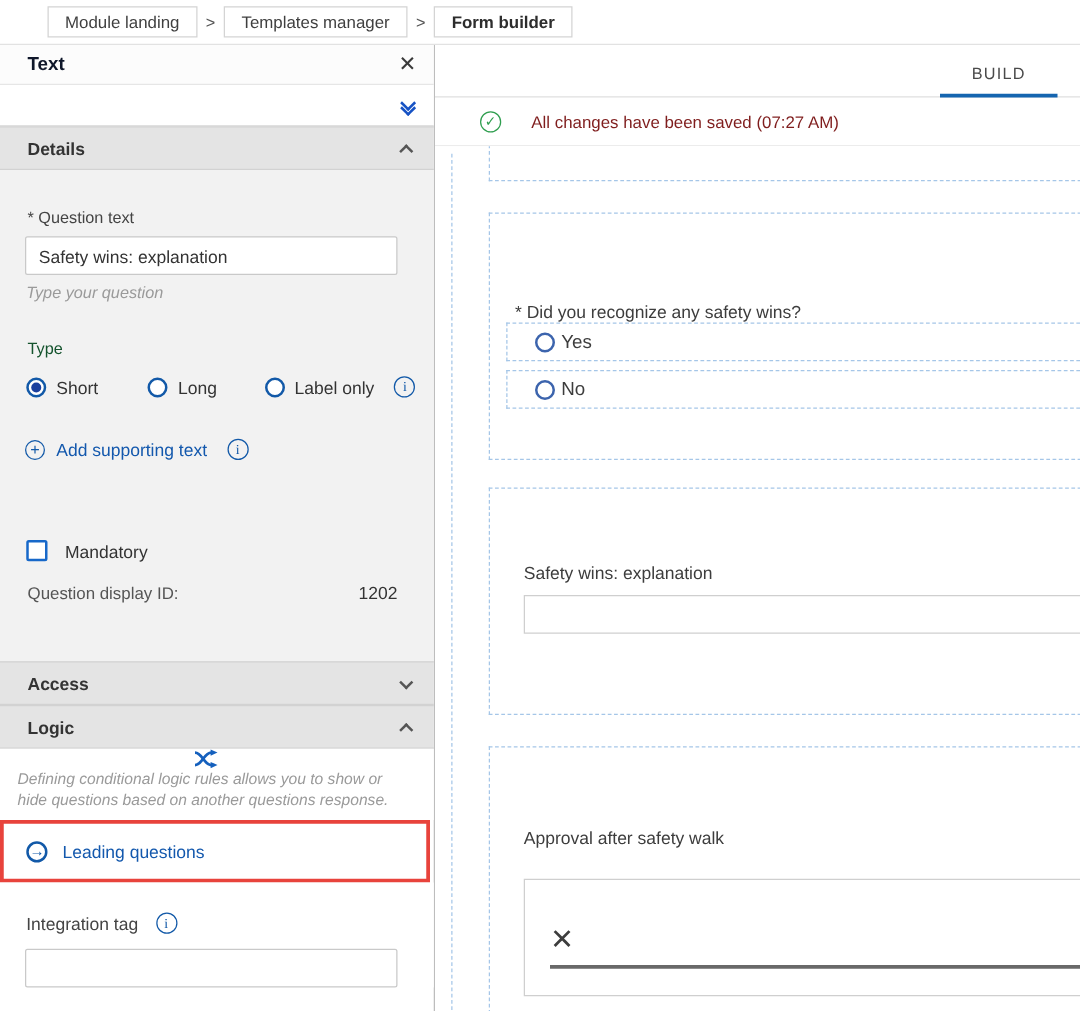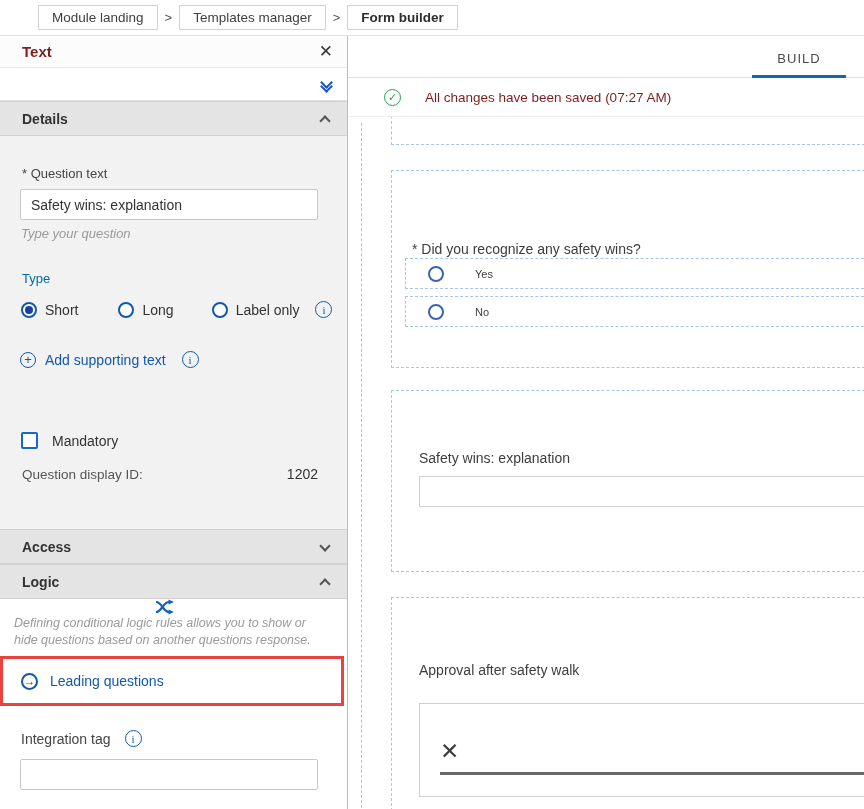--- a/index.html
+++ b/index.html
@@ -10,38 +10,38 @@
   .breadcrumb { position:absolute; left:16px; top:0; width:864px; height:35px; background:#fff; display:flex; align-items:center; padding-left:22px; }
   .crumb { border:1px solid #d4d4d4; background:#fff; padding:4px 13px; font-size:13.5px; color:#3f3f3f; white-space:nowrap; cursor:pointer; }
   .crumb.active { font-weight:bold; color:#2d2d2d; }
   .crumb-sep { margin:0 7px; color:#555; font-size:13px; }
 
   .top-divider { position:absolute; left:0; top:35px; width:864px; height:1px; background:#e2e2e2; }
 
   
   .panel { position:absolute; left:0; top:36px; width:348px; height:773px; background:#fff; border-right:1px solid #bdbdbd; }
   .panel-header { height:32px; background:#fcfcfc; border-bottom:1px solid #e6e6e6; display:flex; align-items:center; padding:0 14px 0 22px; }
-  .panel-title { font-size:15px; font-weight:bold; color:#7f1d1d; flex:1; }
+  .panel-title { font-size:15px; font-weight:bold; color:#0f172a; flex:1; }
   .close-icon { font-size:17px; color:#3a3a3a; cursor:pointer; line-height:1; }
   .collapse-row { height:33px; background:#fff; border-bottom:1px solid #e0e0e0; display:flex; align-items:center; justify-content:flex-end; padding-right:16px; }
   .dbl-chev { display:flex; flex-direction:column; cursor:pointer; }
   .dbl-chev span { width:9px; height:9px; border-right:2px solid #1652c4; border-bottom:2px solid #1652c4; transform:rotate(45deg); margin-top:-5px; }
   .dbl-chev span:first-child { margin-top:0; }
 
   .section-header { height:35px; background:#e4e4e4; border-top:1px solid #d2d2d2; border-bottom:1px solid #d2d2d2; display:flex; align-items:center; padding:0 18px 0 22px; cursor:pointer; }
   .section-header .sec-label { flex:1; font-size:14px; font-weight:bold; color:#333; }
   .chev { width:8px; height:8px; border-right:2px solid #555; border-bottom:2px solid #555; }
   .chev.up { transform:rotate(-135deg); margin-top:4px; }
   .chev.down { transform:rotate(45deg); margin-top:-2px; }
 
   .details-body { height:393px; background:#f2f2f2; padding:0 0 0 0; }
   .field-label { padding:30px 22px 0; font-size:13px; color:#444; }
   .text-input { display:block; margin:8px 29px 0 20px; width:298px; height:31px; border:1px solid #c9c9c9; border-radius:2px; background:#fff; font-size:14px; color:#333; padding:0 10px; font-family:"Liberation Sans", sans-serif; }
   .helper { margin:6px 22px 0 21px; font-size:13px; font-style:italic; color:#9a9a9a; }
-  .type-label { padding:30px 22px 0; font-size:13px; color:#0369a1; }
+  .type-label { padding:30px 22px 0; font-size:13px; color:#14532d; }
   .radio-row { display:flex; align-items:center; margin:15px 0 0 21px; }
   .radio-opt { display:flex; align-items:center; cursor:pointer; }
   .radio-circle { width:16px; height:16px; border:2px solid #1259a8; border-radius:50%; background:#fff; position:relative; flex:none; }
   .radio-circle.selected::after { content:""; position:absolute; left:2px; top:2px; width:8px; height:8px; border-radius:50%; background:#1a3f9e; }
   .radio-opt .r-label { margin-left:8px; font-size:14px; color:#333; }
   .gap1 { width:40px; } .gap2 { width:38px; }
   .info-icon { width:17px; height:17px; border:1.5px solid #1259a8; border-radius:50%; color:#1259a8; font-size:11px; font-family:"Liberation Serif", serif; display:flex; align-items:center; justify-content:center; margin-left:16px; cursor:pointer; flex:none; }
   .add-row { display:flex; align-items:center; margin:33px 0 0 20px; cursor:pointer; }
   .plus-icon { width:16px; height:16px; border:1.5px solid #1259a8; border-radius:50%; color:#1259a8; font-size:13px; display:flex; align-items:center; justify-content:center; line-height:1; }
   .add-label { margin-left:9px; font-size:14px; color:#1358ad; }
@@ -79,21 +79,21 @@
   .qbox { position:absolute; left:43px; width:860px; background:#fff; }
   .dash-all { border:1px dashed #a5c6e8; }
   .qbox1 { top:-12px; height:40px; border-left:1px dashed #a5c6e8; border-right:1px dashed #a5c6e8; border-bottom:1px dashed #a5c6e8; }
   .qbox2 { top:53px; height:198px; }
   .qbox3 { top:273px; height:182px; }
   .qbox4 { top:480px; height:400px; }
   .q-label { position:absolute; left:20px; font-size:14px; color:#3d3d3d; }
   .qbox3 .q-label, .qbox4 .q-label { left:27px; }
   .opt-row { position:absolute; left:13px; width:860px; height:31px; border:1px dashed #a5c6e8; display:flex; align-items:center; cursor:pointer; }
   .opt-radio { width:16px; height:16px; border:2px solid #3c64ad; border-radius:50%; background:#fff; margin-left:22px; flex:none; }
-  .opt-label { margin-left:31px; font-size:11px; color:#3d3d3d; }
+  .opt-label { margin-left:5px; font-size:15px; color:#3d3d3d; }
   .empty-input { position:absolute; left:27px; top:85px; width:860px; height:31px; border:1px solid #cfcfcf; background:#fff; }
   .sig-box { position:absolute; left:27px; top:105px; width:860px; height:94px; border:1px solid #cfcfcf; background:#fff; }
   .sig-x { position:absolute; left:20px; top:34px; font-size:23px; color:#3d3d3d; }
   .sig-line { position:absolute; left:20px; top:68px; width:840px; height:3px; background:#696969; }
 </style>
 </head>
 <body>
 
 <div class="app">
 

